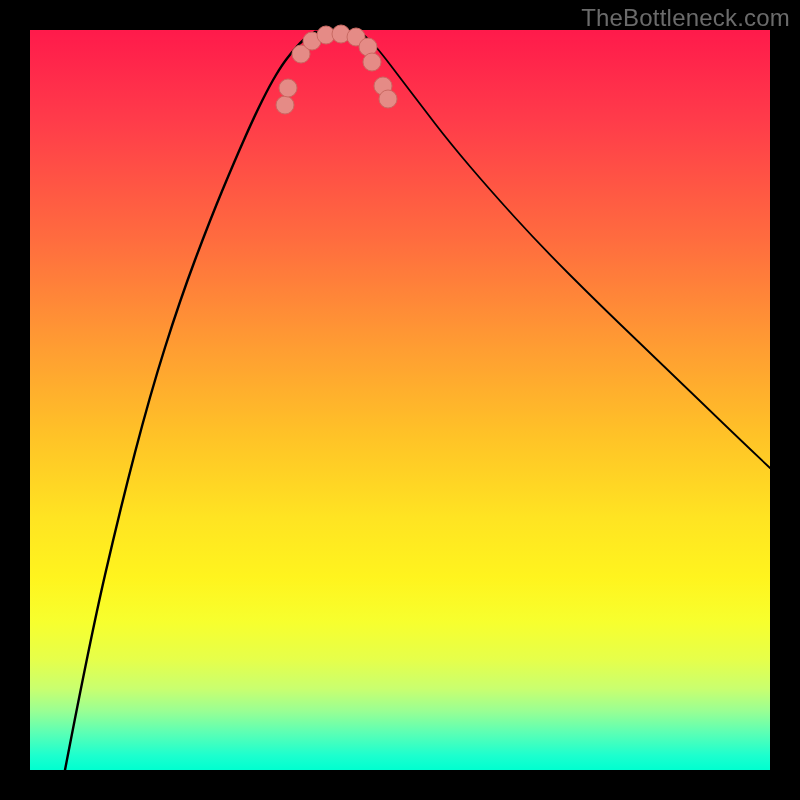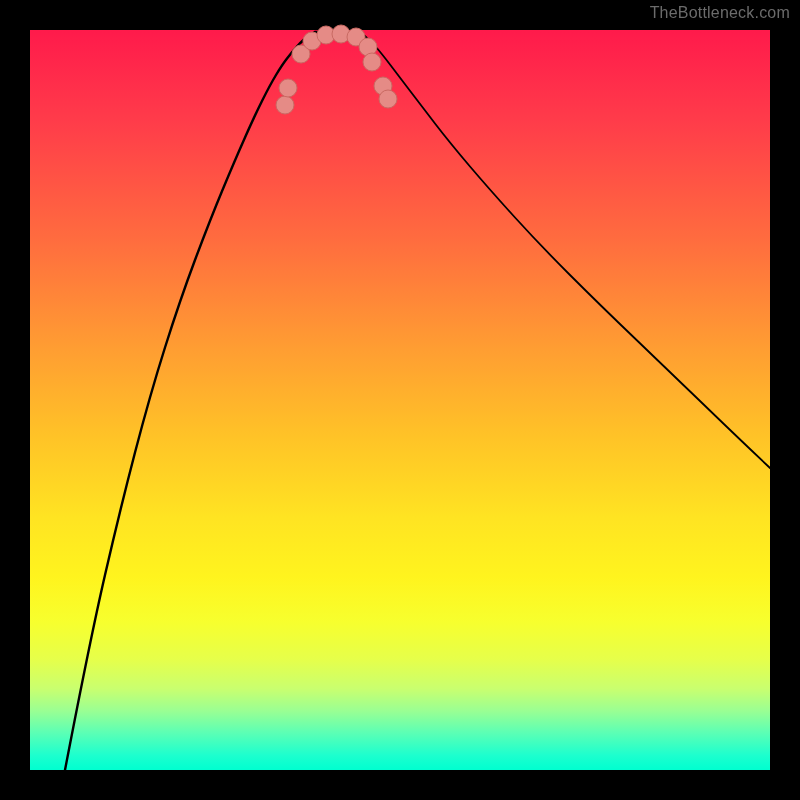--- a/index.html
+++ b/index.html
@@ -49,21 +49,21 @@
     top: 0;
     width: 740px;
     height: 740px;
     overflow: visible;
   }
   .watermark {
     position: absolute;
     top: 4px;
     right: 10px;
     color: #6b6b6b;
-    font-size: 16px;
+    font-size: 24px;
     letter-spacing: 0.2px;
     font-weight: 500;
     user-select: none;
   }
 </style>
 </head>
 <body>
 
 <div class="frame">
 

